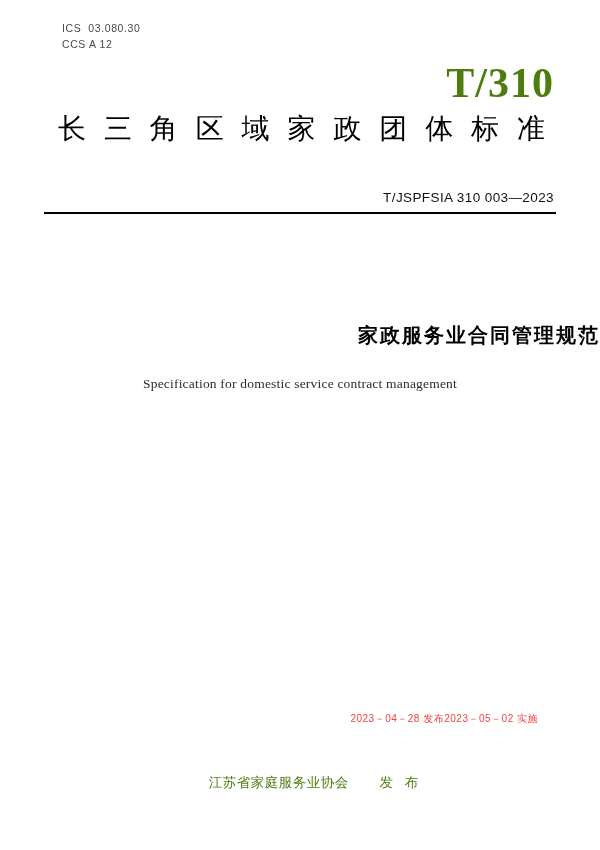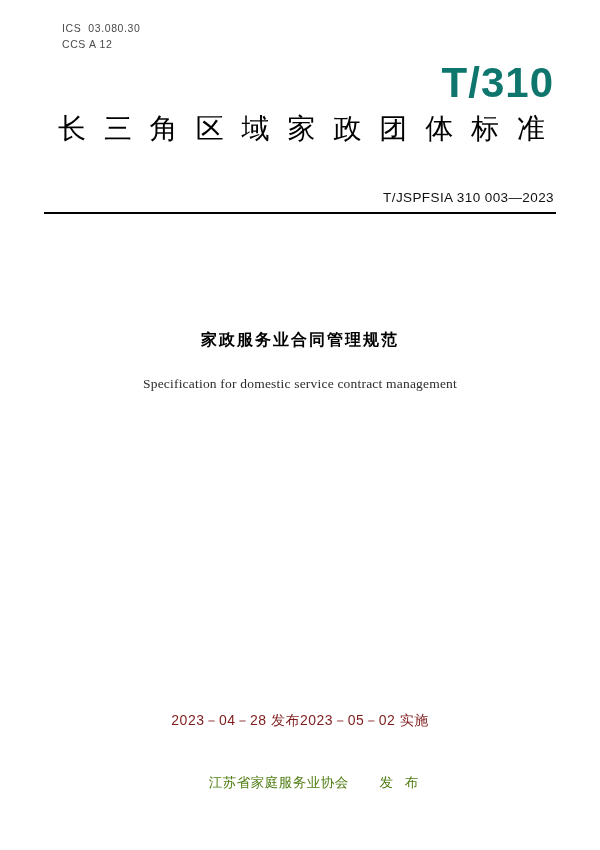--- a/index.html
+++ b/index.html
@@ -34,25 +34,25 @@
     color: #4a4a4a;
     line-height: 1.55;
   }
   .codes div { white-space: pre; }
 
   
   .mark {
     position: absolute;
     right: 46px;
     top: 62px;
-    font-family: Liberation Sans, sans-serif;
+    font-family: Liberation Serif, serif;
     font-weight: bold;
     font-size: 42px;
     letter-spacing: 1px;
-    color: #0f766e;
+    color: #4d7c0f;
     line-height: 1;
   }
 
   
   .banner {
     position: absolute;
     left: 58px;
     right: 46px;
     top: 110px;
     font-family: "Liberation Sans", sans-serif;
@@ -86,52 +86,51 @@
     height: 2px;
     background: #000;
   }
 
   
   .title-cn {
     position: absolute;
     left: 0;
     right: 0;
     top: 322px;
-    text-align: center;
+    text-align: right;
     font-family: "Liberation Sans", sans-serif;
     font-weight: bold;
-    font-size: 16px;
+    font-size: 20px;
     letter-spacing: 2px;
     color: #000;
-    margin-top: 8px;
   }
   .title-en {
     position: absolute;
     left: 0;
     right: 0;
     top: 376px;
     text-align: center;
     font-family: Liberation Serif, serif;
     font-size: 13.5px;
     letter-spacing: 0.2px;
     color: #2c2c2c;
   }
 
   
   .date-row {
     position: absolute;
     left: 62px;
     right: 62px;
     top: 712px;
     display: flex;
-    justify-content: center;
+    justify-content: flex-end;
     font-family: "Liberation Sans", sans-serif;
-    font-size: 14px;
+    font-size: 10px;
     letter-spacing: 0.5px;
-    color: #7f1d1d;
+    color: #ef4444;
   }
 
   
   .publisher {
     position: absolute;
     left: 0;
     right: 0;
     top: 774px;
     text-align: center;
     font-family: "Liberation Sans", sans-serif;

